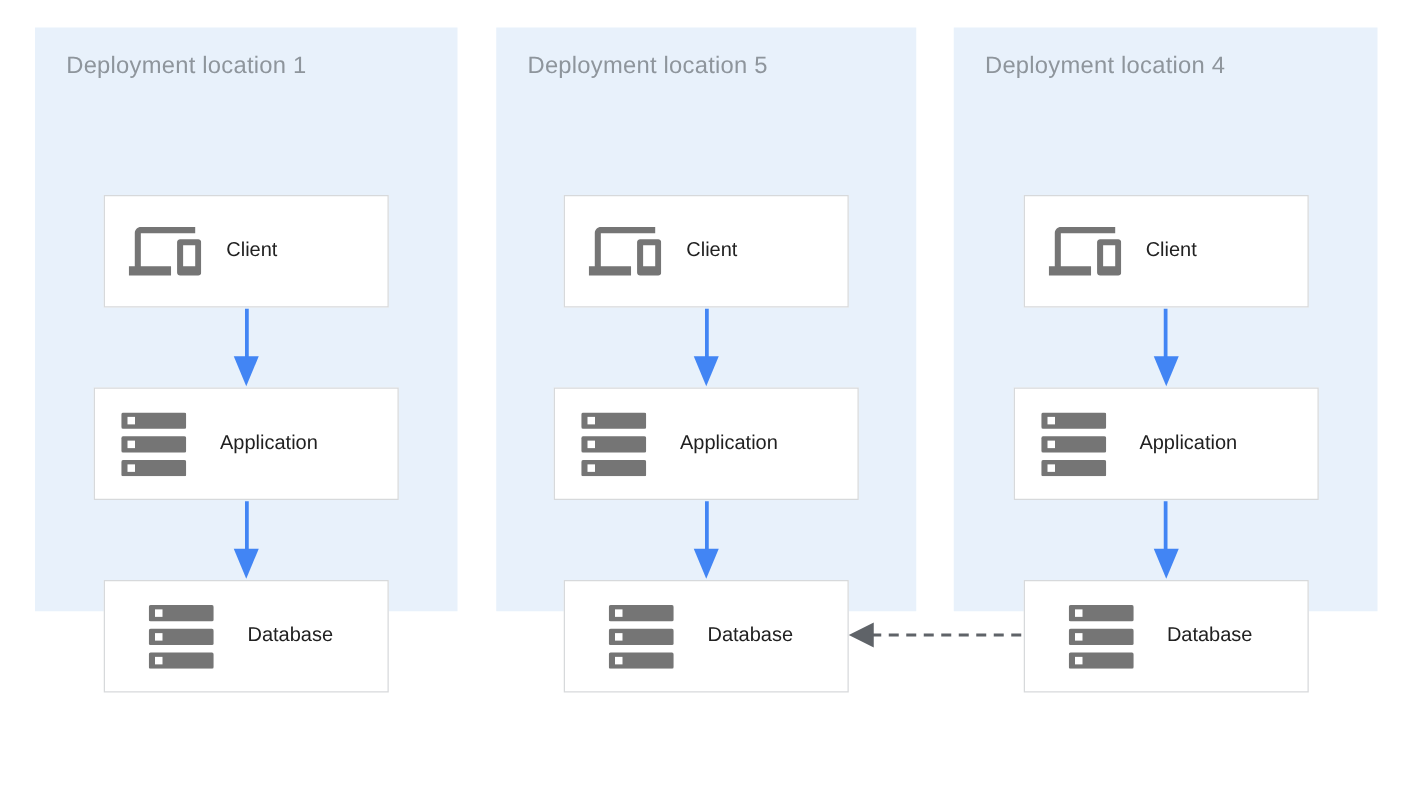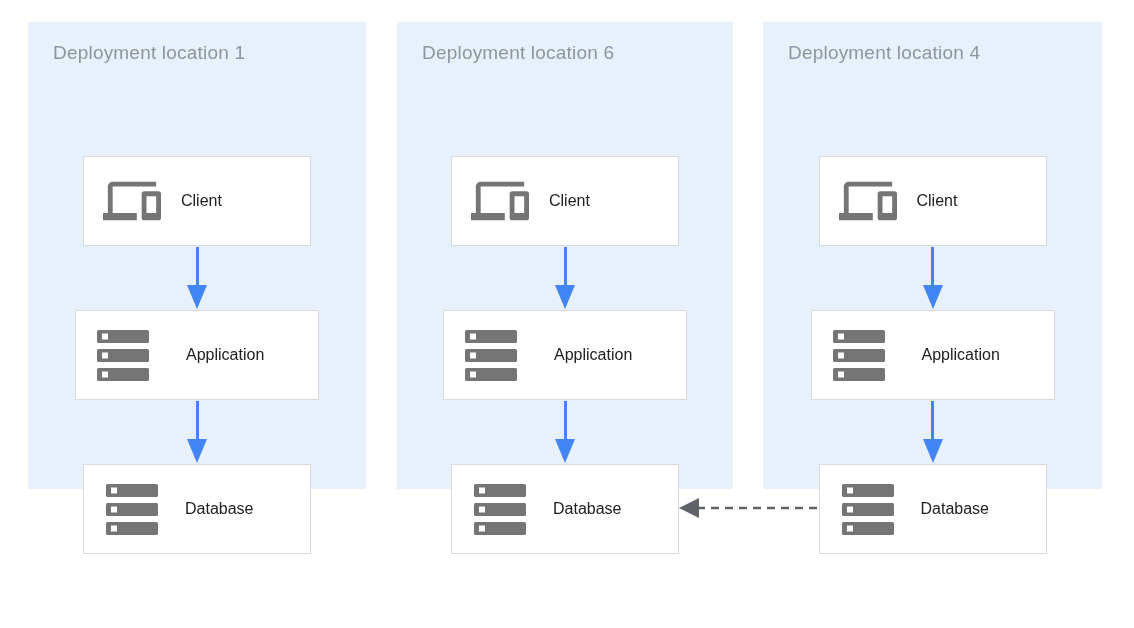--- a/index.html
+++ b/index.html
@@ -15,24 +15,24 @@
     position:absolute; left:25px; top:20px;
     font-size:19px; color:#8E959C; letter-spacing:0.2px; white-space:nowrap;
   }
   .node {
     position:absolute; left:50%; transform:translateX(-50%);
     background:#ffffff; border:1px solid #D7D9DB; box-sizing:border-box;
     display:flex; align-items:center;
   }
   .node-client      { top:134px; width:228px; height:90px; padding-left:19px; }
   .node-application { top:288px; width:244px; height:90px; padding-left:21px; }
-  .node-database    { top:442px; width:228px; height:90px; padding-left:22px; }
+  .node-database    { top:442px; width:228px; height:90px; padding-left:35px; }
   .node .icon { flex:0 0 auto; display:flex; align-items:center; }
   .node-client .label      { margin-left:20px; }
-  .node-application .label { margin-left:37px; }
+  .node-application .label { margin-left:27px; }
   .node-database .label    { margin-left:27px; }
   .label { font-size:16px; color:#212121; white-space:nowrap; }
   .flow-arrow {
     position:absolute; left:50%; transform:translateX(-50%);
     width:20px; height:62px;
   }
   .flow-arrow.a1 { top:225px; }
   .flow-arrow.a2 { top:379px; }
   .flow-arrow::before {
     content:""; position:absolute; left:50%; margin-left:-1.5px; top:0;
@@ -97,21 +97,21 @@
               <rect x="5" y="22.5" width="6" height="6"></rect>
               <rect x="5" y="41.5" width="6" height="6"></rect>
             </g>
           </svg>
       </span>
       <span class="label">Database</span>
     </div>
   </div>
 
   <div class="panel panel-2">
-    <div class="panel-title">Deployment location 6</div>
+    <div class="panel-title">Deployment location 5</div>
 
     <div class="node node-client">
       <span class="icon">
         <svg width="58" height="58" viewBox="0 0 24 24">
             <path fill="#757575" d="M4 6h18V4H4c-1.1 0-2 .9-2 2v11H0v3h14v-3H4V6zm19 2h-6c-.55 0-1 .45-1 1v10c0 .55.45 1 1 1h6c.55 0 1-.45 1-1V9c0-.55-.45-1-1-1zm-1 9h-4v-7h4v7z"></path>
           </svg>
       </span>
       <span class="label">Client</span>
     </div>
 

